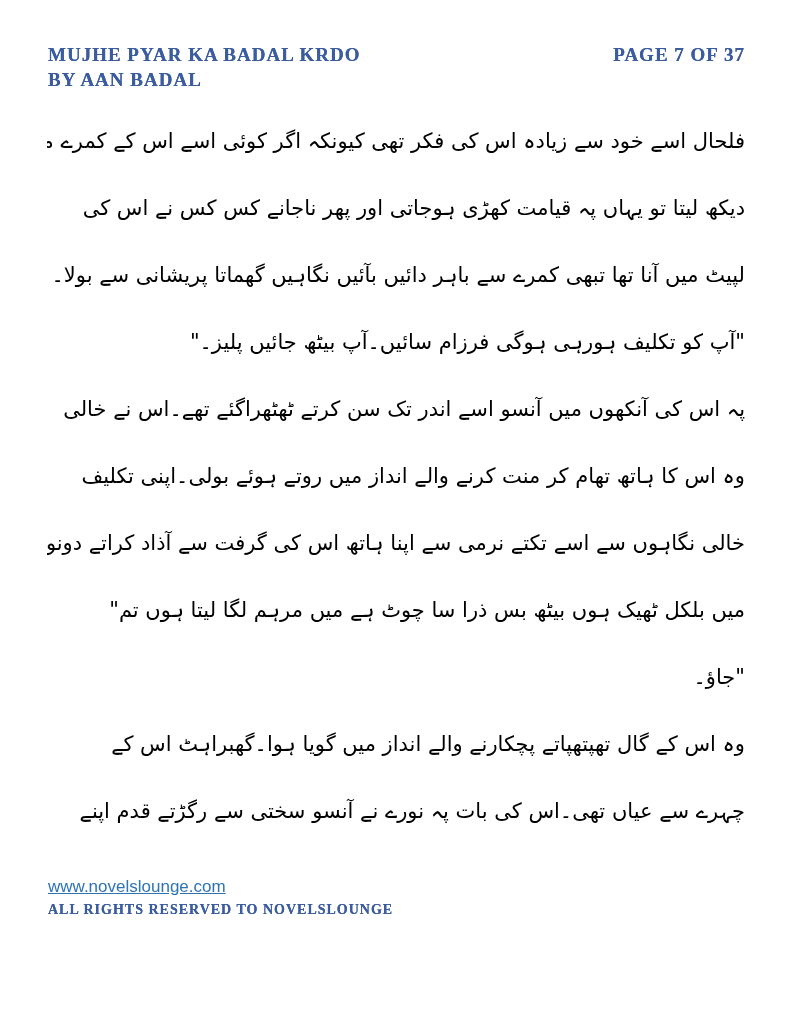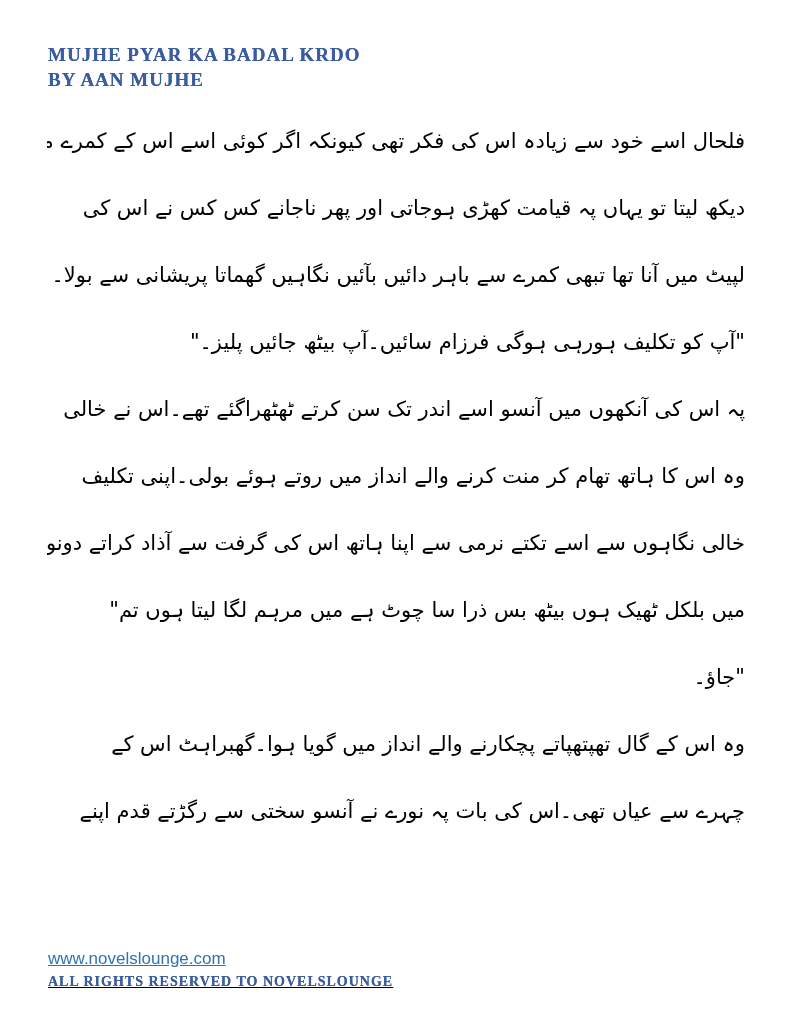--- a/index.html
+++ b/index.html
@@ -51,22 +51,21 @@
     text-align: right;
     white-space: nowrap;
     overflow: hidden;
     font-family: "DejaVu Sans", sans-serif;
     font-size: 21px;
   }
   
   .footer {
     position: absolute;
     left: 48px;
-    top: 948px;
-    text-decoration: underline;
+    top: 876px;
   }
   .site-link {
     display: inline-block;
     font-family: "Liberation Sans", sans-serif;
     font-size: 17px;
     color: #2e74b5;
     text-decoration: underline;
     cursor: pointer;
     line-height: 22px;
   }
@@ -82,22 +81,23 @@
   }
 </style>
 </head>
 <body>
 
 <div class="page">
 
   <div class="header">
     <div class="header-left">
       <div class="hdr-text">MUJHE PYAR KA BADAL KRDO</div>
-      <div class="hdr-text">BY AAN MUJHE</div>
+      <div class="hdr-text">BY AAN BADAL</div>
     </div>
+    <div class="hdr-text">PAGE 7 OF 37</div>
   </div>
 
   <div class="content" dir="rtl" lang="ur">
     <div class="bodyline">فلحال اسے خود سے زیادہ اس کی فکر تھی کیونکہ اگر کوئی اسے اس کے کمرے میں</div>
     <div class="bodyline">دیکھ لیتا تو یہاں پہ قیامت کھڑی ہوجاتی اور پھر ناجانے کس کس نے اس کی</div>
     <div class="bodyline">لپیٹ میں آنا تھا تبھی کمرے سے باہر دائیں بآئیں نگاہیں گھماتا پریشانی سے بولا۔</div>
     <div class="bodyline">"آپ کو تکلیف ہورہی ہوگی فرزام سائیں۔آپ بیٹھ جائیں پلیز۔"</div>
     <div class="bodyline">پہ اس کی آنکھوں میں آنسو اسے اندر تک سن کرتے ٹھٹھراگئے تھے۔اس نے خالی</div>
     <div class="bodyline">وہ اس کا ہاتھ تھام کر منت کرنے والے انداز میں روتے ہوئے بولی۔اپنی تکلیف</div>
     <div class="bodyline">خالی نگاہوں سے اسے تکتے نرمی سے اپنا ہاتھ اس کی گرفت سے آذاد کراتے دونوں</div>

